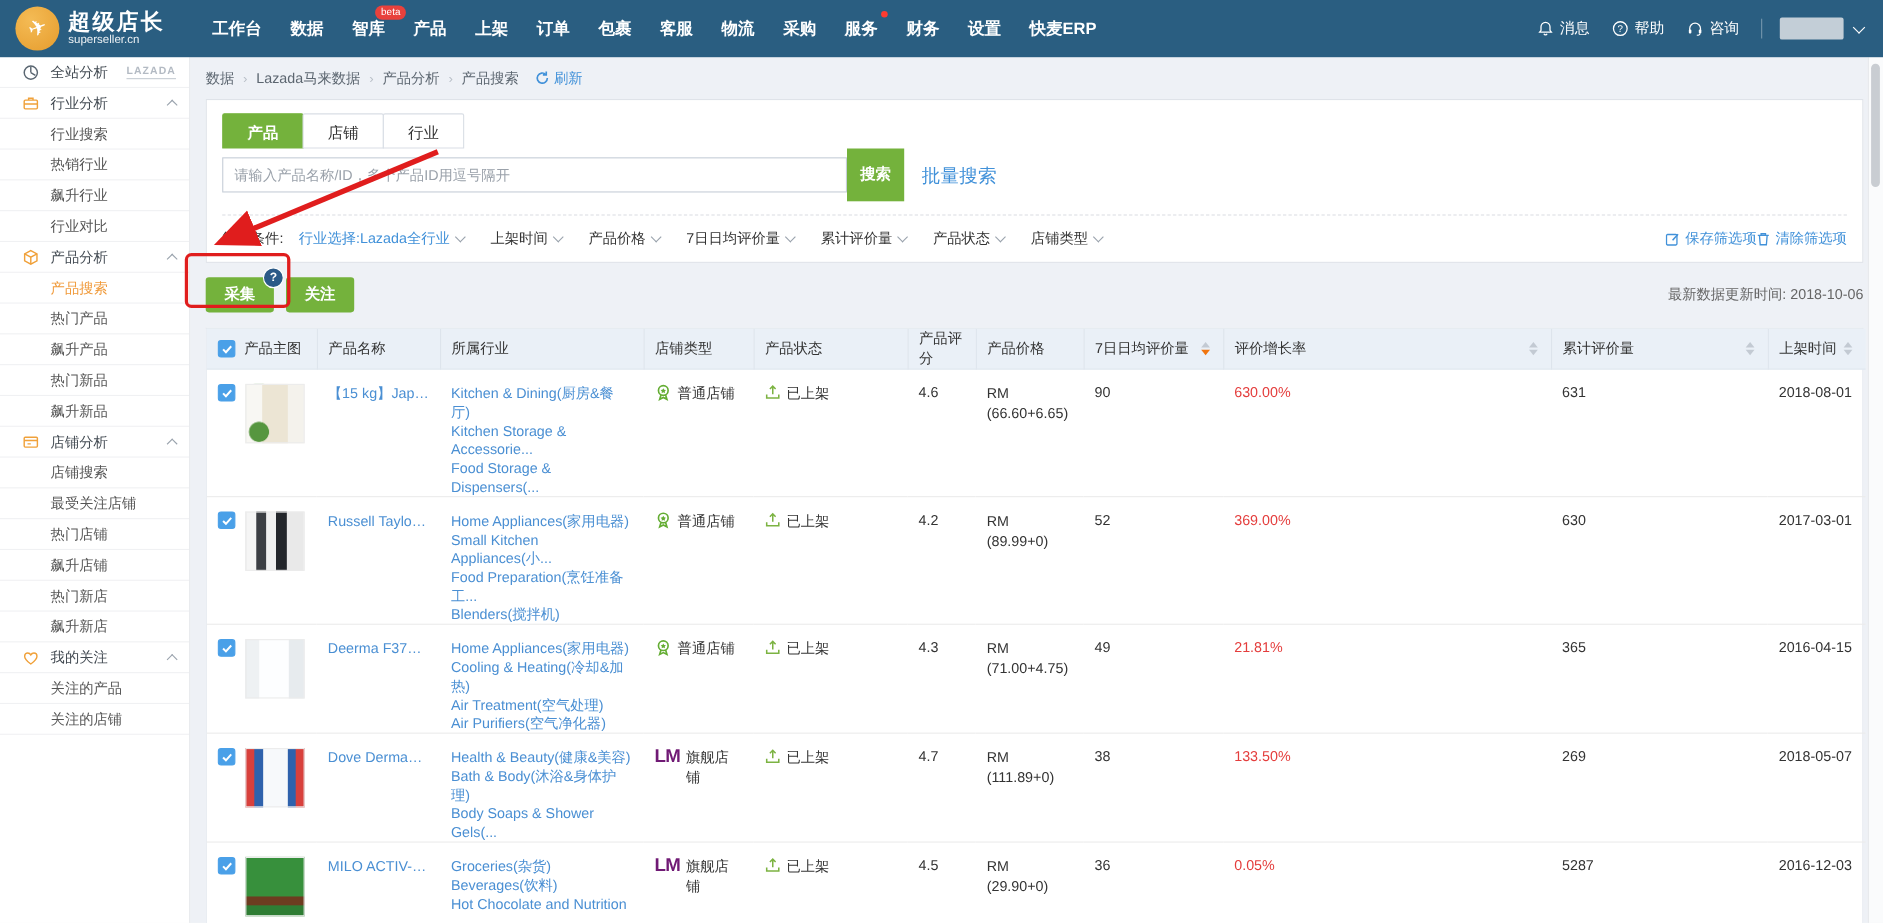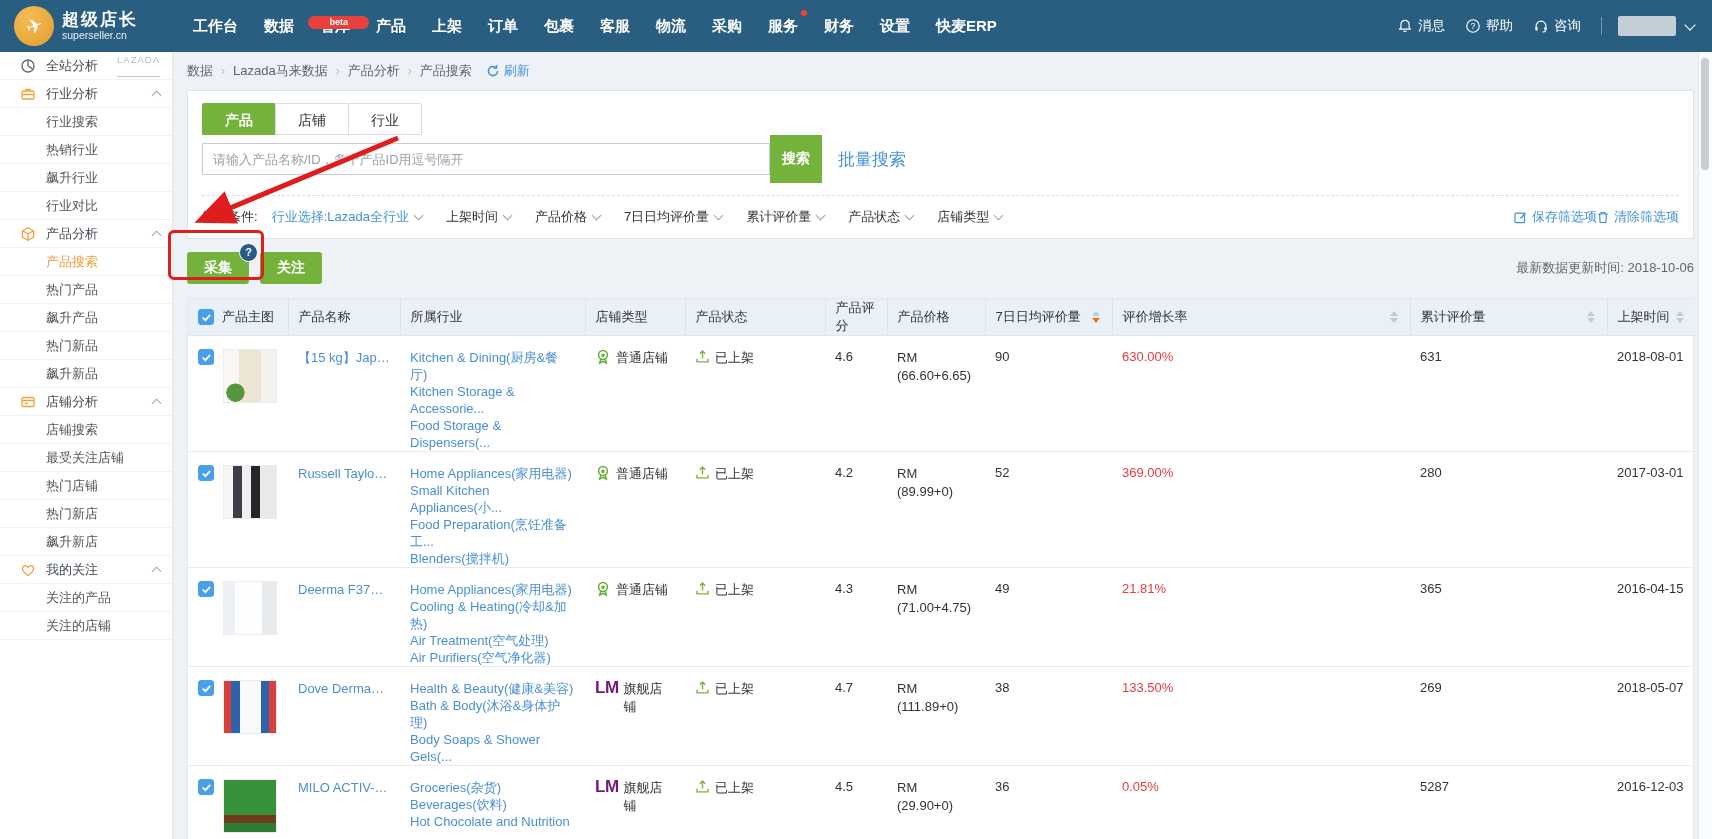--- a/index.html
+++ b/index.html
@@ -8,43 +8,43 @@
     font-family:"Liberation Sans","DejaVu Sans",sans-serif;
     background:#eef1f6;color:#333;
   }
   a{text-decoration:none}
   
   .navbar{height:52px;background:#2a5e81;display:flex;align-items:center;position:relative;z-index:5}
   .logo{width:172px;flex:none;display:flex;align-items:center;padding-left:14px;box-sizing:border-box}
   .logo-circle{width:40px;height:40px;border-radius:50%;background:radial-gradient(circle at 35% 30%,#f4bb55,#e69c2d);display:flex;align-items:center;justify-content:center;flex:none}
   .logo-plane{color:#fff;font-size:20px;transform:rotate(-20deg);line-height:1}
   .logo-text{margin-left:8px;color:#fff;line-height:1.1}
-  .logo-title{font-size:17px;font-weight:bold;letter-spacing:2px}
+  .logo-title{font-size:20px;font-weight:bold;letter-spacing:2px}
   .logo-sub{font-size:10.5px;opacity:.9}
   .nav-items{list-style:none;display:flex;margin:0 0 0 8px;padding:0;align-items:center}
   .nav-item{position:relative;color:#fff;font-size:15px;font-weight:bold;padding:0 13px;height:52px;display:flex;align-items:center;cursor:pointer;white-space:nowrap}
-  .beta-badge{position:absolute;top:16px;right:-6px;background:#e8413c;color:#fff;font-size:9px;font-weight:bold;border-radius:8px;padding:1px 21px;line-height:1.2}
+  .beta-badge{position:absolute;top:5px;right:-6px;background:#e8413c;color:#fff;font-size:9px;font-weight:normal;border-radius:8px;padding:1px 5px;line-height:1.2}
   .red-dot{position:absolute;top:10px;right:4px;width:6px;height:6px;border-radius:50%;background:#ff3b30}
   .nav-right{margin-left:auto;display:flex;align-items:center;padding-right:18px;color:#fff}
   .nav-util{display:flex;align-items:center;font-size:13.5px;margin-left:20px;cursor:pointer}
   .nav-util svg{margin-right:5px}
   .nav-divider{width:1px;height:18px;background:rgba(255,255,255,.35);margin:0 16px 0 20px}
   .user-redacted{width:58px;height:20px;background:#d4dae0;border-radius:2px;opacity:.9}
   .user-chevron{display:inline-block;width:7px;height:7px;border-right:1.6px solid #fff;border-bottom:1.6px solid #fff;transform:rotate(45deg);margin-left:10px;margin-top:-3px}
   
   .page{display:flex;height:787px}
   
   .sidebar{width:172px;flex:none;background:#fff;border-right:1px solid #e4e7ea;overflow:hidden}
   .sb-section,.sb-item{height:28px;box-sizing:border-box;display:flex;align-items:center;border-bottom:1px solid #f0f1f3;cursor:pointer;font-size:13px;color:#424a52}
   .sb-section{padding:0 12px 0 20px;font-weight:500}
   .sb-icon{width:17px;height:17px;margin-right:9px;flex:none;display:flex;align-items:center}
   .sb-item{padding-left:46px;color:#555}
   .sb-item.active{color:#f09a3a}
   .sb-chevron{margin-left:auto;display:inline-block;width:6px;height:6px;border-right:1.4px solid #9aa3ad;border-bottom:1.4px solid #9aa3ad;transform:rotate(-135deg);margin-top:4px}
-  .lazada-badge{margin-left:auto;font-size:9.5px;font-weight:normal;letter-spacing:1px;color:#b3bac3;border-bottom:1px solid #c6ccd3;padding-bottom:11px}
+  .lazada-badge{margin-left:auto;font-size:9.5px;font-weight:bold;letter-spacing:1px;color:#b3bac3;border-bottom:1px solid #c6ccd3;padding-bottom:1px}
   
   .main{flex:1;padding:0 18px 0 14px;box-sizing:border-box;overflow:hidden}
   .breadcrumb{height:38px;display:flex;align-items:center;font-size:13px;color:#5c6670}
   .crumb{cursor:pointer}
   .crumb-sep{color:#b8bfc7;margin:0 8px;font-size:12px}
   .refresh-link{color:#4191d9;display:flex;align-items:center;margin-left:14px;cursor:pointer}
   .refresh-link svg{margin-right:4px}
   
   .card{background:#fff;border:1px solid #dfe3e9;padding:12px 14px;box-sizing:border-box}
   .tabs{display:flex}
@@ -273,20 +273,23 @@
         <span class="sb-chevron"></span>
       </div>
       <div class="sb-item">
         <span>店铺搜索</span>
       </div>
       <div class="sb-item">
         <span>最受关注店铺</span>
       </div>
       <div class="sb-item">
         <span>热门店铺</span>
+      </div>
+      <div class="sb-item">
+        <span>飙升店铺</span>
       </div>
       <div class="sb-item">
         <span>热门新店</span>
       </div>
       <div class="sb-item">
         <span>飙升新店</span>
       </div>
       <div class="sb-section">
         <span class="sb-icon">
           <svg width="16" height="16" viewBox="0 0 16 16">
@@ -567,21 +570,21 @@
                   </span>
                   <span class="status-label">已上架</span>
                 </div>
               </td>
      <td><span>4.2</span></td>
      <td>
                 <div class="price-line">RM (89.99+0)</div>
               </td>
      <td><span>52</span></td>
      <td><span class="growth">369.00%</span></td>
-     <td><span>280</span></td>
+     <td><span>630</span></td>
      <td><span>2017-03-01</span></td>
             </tr>
             <tr>
               <td>
                 <div class="cell-flex">
        <span class="cb checked">
                     <svg width="11" height="11" viewBox="0 0 11 11">
                       <path d="M1.8 5.6l2.6 2.6 4.8-5.4" fill="none" stroke="#fff" stroke-width="1.8"></path>
                     </svg>
                   </span>

